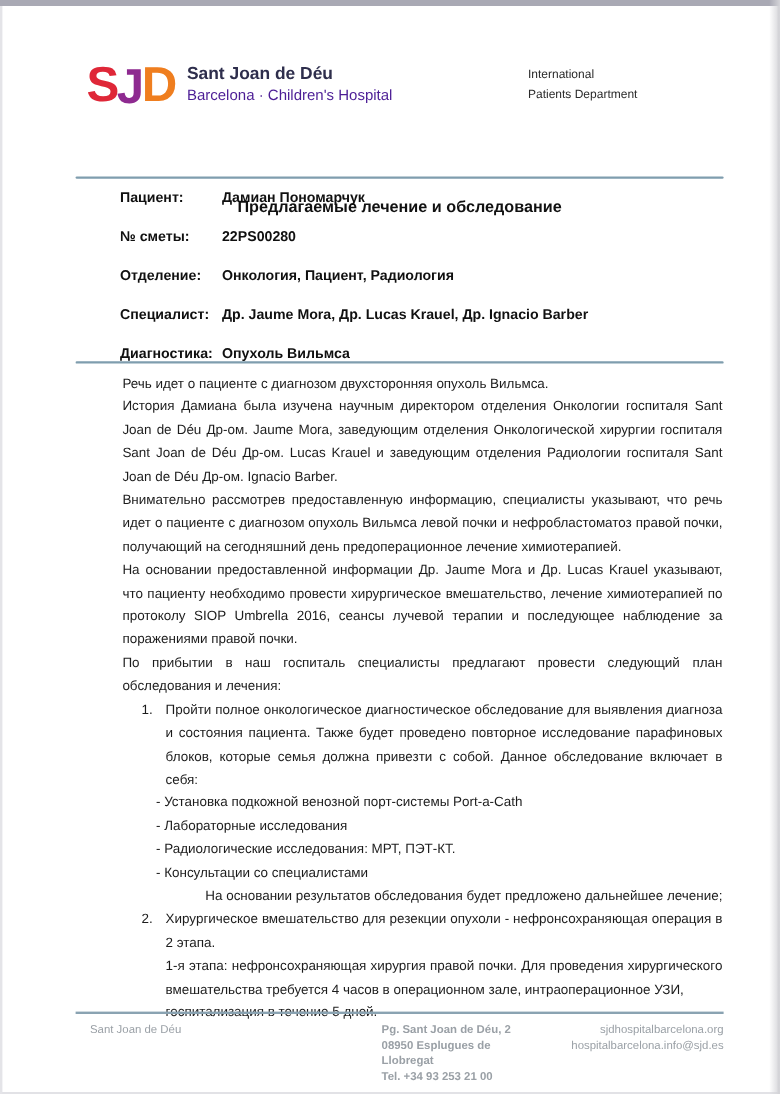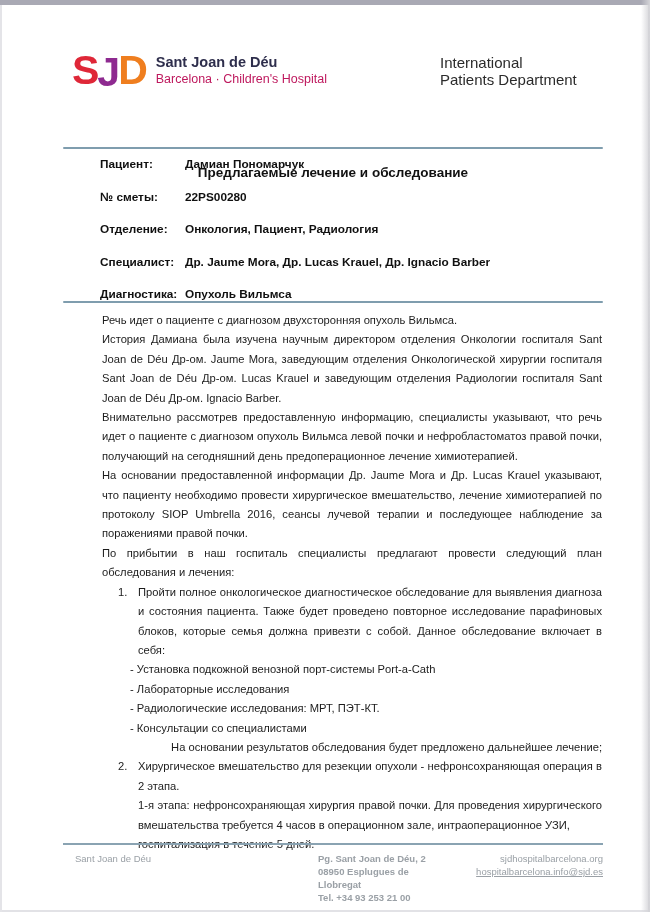--- a/index.html
+++ b/index.html
@@ -20,22 +20,22 @@
   }
   
   .header{position:absolute;top:50px;left:72px;right:60px;display:flex;align-items:flex-start;}
   .logo{display:flex;align-items:flex-start;}
   .logo-letters{font-weight:800;font-size:41px;line-height:40px;letter-spacing:-2px;display:flex;}
   .ls{color:#df2738;}
   .lj{color:#8e2a90;position:relative;top:2px;}
   .ld{color:#ef7e1f;}
   .logo-text{margin-left:10px;padding-top:3px;color:#2e2e4c;}
   .hosp-name{font-weight:700;font-size:14.5px;line-height:18px;}
-  .hosp-sub{font-weight:400;font-size:12.5px;line-height:17px;color:#be185d;}
-  .dept{margin-left:auto;padding-top:4px;font-size:15px;line-height:17px;color:#2b2b2b;width:150px;}
+  .hosp-sub{font-weight:400;font-size:12.5px;line-height:17px;color:#4c1d95;}
+  .dept{margin-left:auto;padding-top:4px;font-size:10px;line-height:17px;color:#2b2b2b;width:150px;}
   
   .title{position:absolute;top:123px;left:63px;width:540px;text-align:center;font-weight:700;font-size:13.5px;color:#111;margin-top:42px;}
   .rule{position:absolute;left:63px;width:540px;height:2px;background:#7f9dae;border-radius:1px;}
   .rule-1{top:147px;}
   .rule-2{top:301px;}
   
   .info{position:absolute;top:158px;left:100px;width:500px;}
   .info-row{display:flex;margin-bottom:19.5px;font-weight:700;font-size:11.8px;line-height:13px;color:#101010;}
   .info-label{width:85px;flex:0 0 85px;}
   .info-value{flex:1;}
@@ -46,21 +46,21 @@
   .num{flex:0 0 36px;box-sizing:border-box;padding-left:16px;}
   .li-body{flex:1;min-width:0;}
   .subline{text-indent:-8px;text-align:left;white-space:normal;}
   .plain{text-align:right;}
   
   .footer{position:absolute;top:843px;left:63px;width:540px;border-top:2px solid #8aa3b2;padding-top:7px;}
   .footer-cols{display:flex;font-size:9.5px;line-height:13px;color:#9aa0a6;}
   .f-left{flex:0 0 255px;padding-left:12px;box-sizing:border-box;}
   .f-mid{flex:1;font-weight:bold;}
   .f-right{flex:0 0 160px;text-align:right;}
-  .email{text-decoration:underline;color:#9aa0a6;}
+  .email{color:#9aa0a6;}
 </style>
 </head>
 <body>
 
 <div class="page">
 
   <div class="header">
     <div class="logo">
       <div class="logo-letters">
         <span class="ls">S</span>

